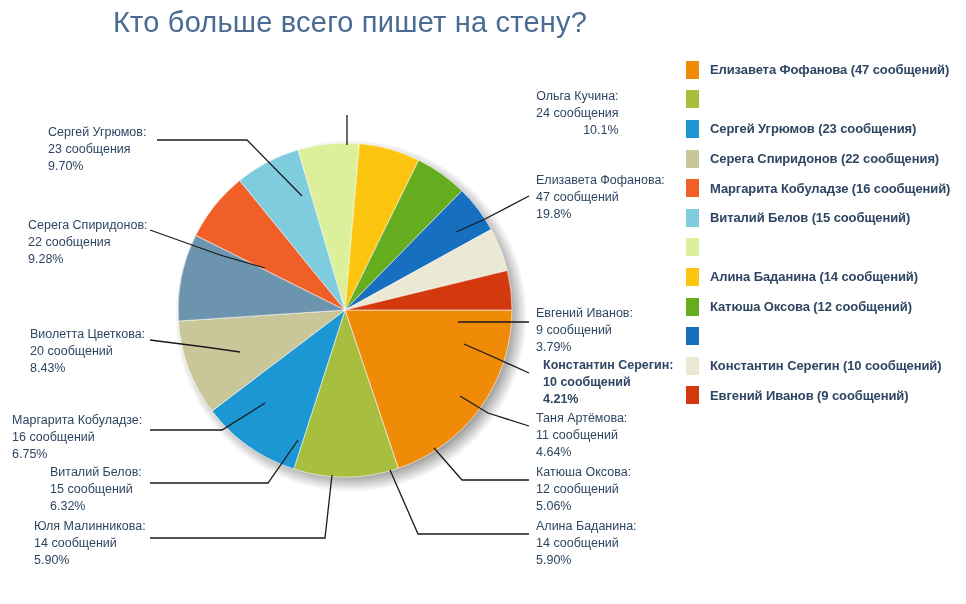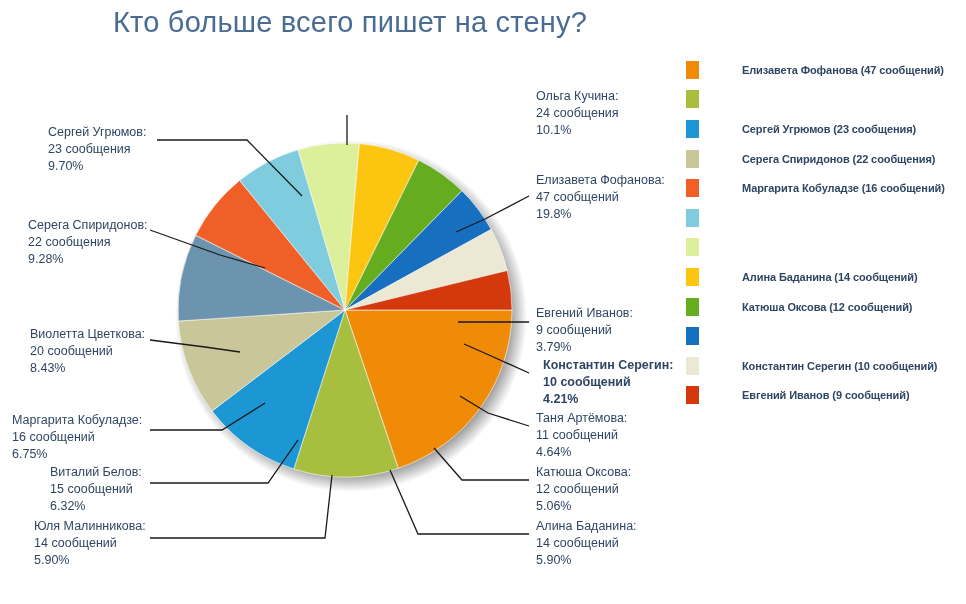--- a/index.html
+++ b/index.html
@@ -47,26 +47,25 @@
     display:flex;
     align-items:center;
     height:29.6px;
   }
   .legend-swatch{
     width:13px;height:18px;
     flex:0 0 13px;
     margin-right:11px;
   }
   .legend-label{
-    font-size:11px;
+    font-size:13px;
     font-weight:bold;
     color:#2e4663;
     white-space:nowrap;
     letter-spacing:-0.1px;
-    margin-left:32px;
   }
 </style>
 </head>
 <body>
 
 <div id="chart-root">
 
   <div class="chart-title">Кто больше всего пишет на стену?</div>
 
   <div id="pie-area">
@@ -105,21 +104,21 @@
           <polyline points="150,230 220,255 265,268" fill="none" stroke="#1a1a1a" stroke-width="1.3"></polyline>
           <polyline points="150,340 205,347 240,352" fill="none" stroke="#1a1a1a" stroke-width="1.3"></polyline>
           <polyline points="150,430 222,430 265,403" fill="none" stroke="#1a1a1a" stroke-width="1.3"></polyline>
           <polyline points="150,483 268,483 298,440" fill="none" stroke="#1a1a1a" stroke-width="1.3"></polyline>
           <polyline points="150,538 325,538 332,475" fill="none" stroke="#1a1a1a" stroke-width="1.3"></polyline>
         </g>
     </svg>
   </div>
 
   <div id="callout-layer">
-      <div class="callout" style="left: 536px; top: 88px;">
+      <div class="callout" style="left: 536px; top: 88px; text-align: right;">
         <span class="ln">Ольга Кучина:</span>
         <span class="ln">24 сообщения</span>
         <span class="ln">10.1%</span>
       </div>
       <div class="callout" style="left: 536px; top: 172px;">
         <span class="ln">Елизавета Фофанова:</span>
         <span class="ln">47 сообщений</span>
         <span class="ln">19.8%</span>
       </div>
       <div class="callout" style="left: 536px; top: 305px;">
@@ -194,20 +193,21 @@
       <div class="legend-item">
         <span class="legend-swatch" style="background: rgb(201, 198, 154);"></span>
         <span class="legend-label">Серега Спиридонов (22 сообщения)</span>
       </div>
       <div class="legend-item">
         <span class="legend-swatch" style="background: rgb(241, 95, 40);"></span>
         <span class="legend-label">Маргарита Кобуладзе (16 сообщений)</span>
       </div>
       <div class="legend-item">
         <span class="legend-swatch" style="background: rgb(127, 204, 222);"></span>
+        <span class="legend-label">Виталий Белов (15 сообщений)</span>
       </div>
       <div class="legend-item">
         <span class="legend-swatch" style="background: rgb(220, 240, 155);"></span>
       </div>
       <div class="legend-item">
         <span class="legend-swatch" style="background: rgb(252, 198, 16);"></span>
         <span class="legend-label">Алина Баданина (14 сообщений)</span>
       </div>
       <div class="legend-item">
         <span class="legend-swatch" style="background: rgb(101, 172, 30);"></span>

